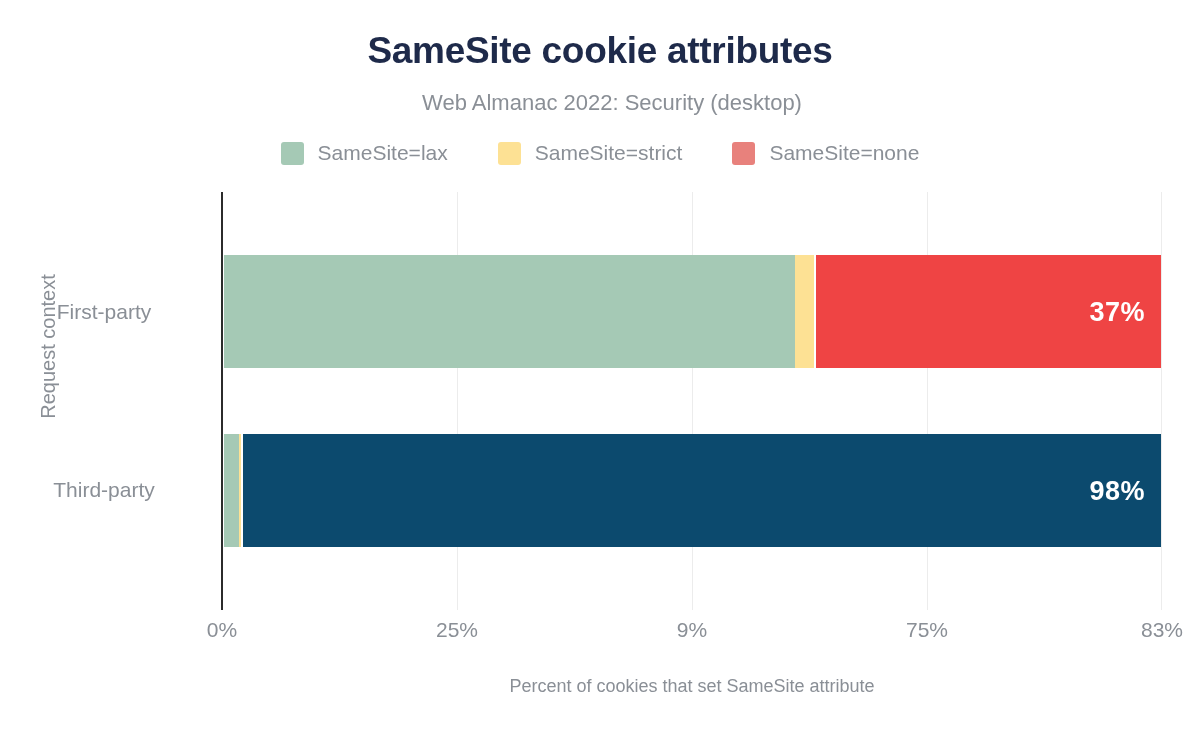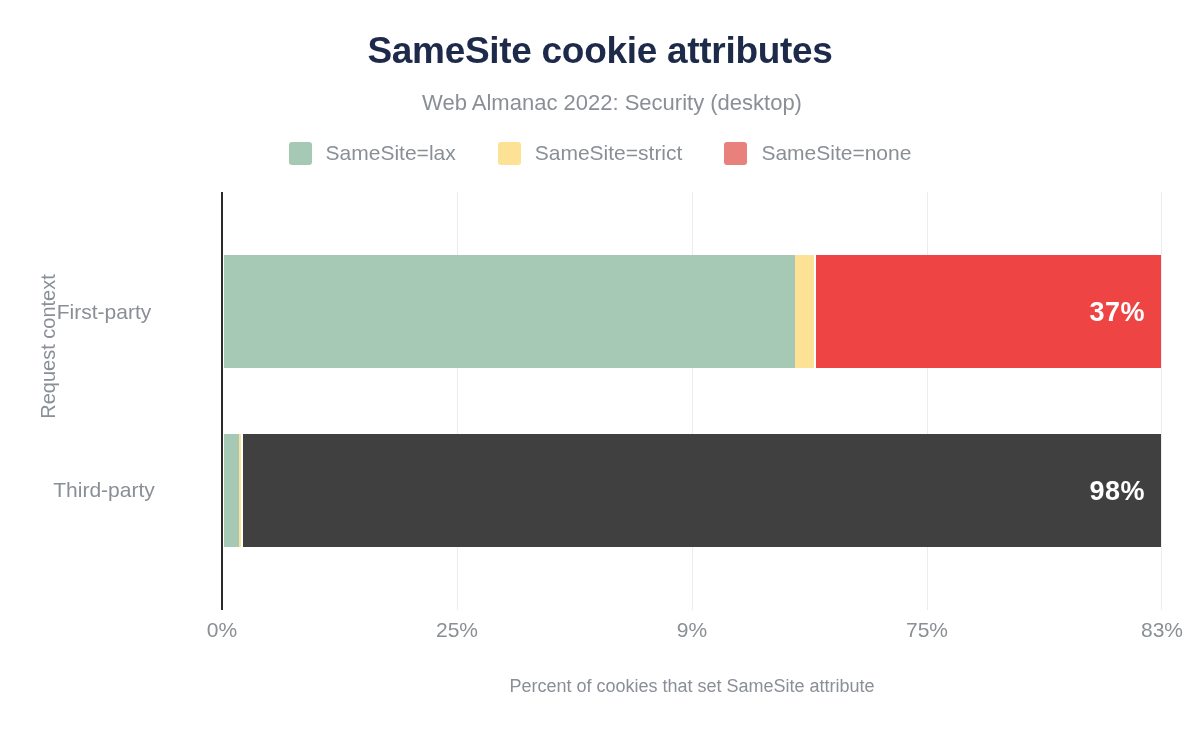--- a/index.html
+++ b/index.html
@@ -44,21 +44,21 @@
   }
 
   
   .legend {
     position: absolute;
     left: 0; top: 141px;
     width: 1200px;
     display: flex;
     justify-content: center;
     align-items: flex-start;
-    gap: 4px;
+    gap: 12px;
   }
   .legend-item {
     display: flex;
     align-items: center;
     margin: 0 19px;
   }
   .legend-swatch {
     width: 23px;
     height: 23px;
     border-radius: 3px;
@@ -195,21 +195,21 @@
       <div class="bar-seg" style="left:2px; width:571px; background:#a5c9b5;"></div>
       <div class="bar-seg" style="left:573px; width:19px; background:#fde194;"></div>
       <div class="bar-seg" style="left:594px; width:345px; background:#ef4444;">
         <span class="bar-value">37%</span>
       </div>
     </div>
 
     <div class="bar-row" style="top:242px">
       <div class="bar-seg" style="left:2px; width:15px; background:#a5c9b5;"></div>
       <div class="bar-seg" style="left:17px; width:2px; background:#fde194;"></div>
-      <div class="bar-seg" style="left:21px; width:918px; background:#404040;">
+      <div class="bar-seg" style="left:21px; width:918px; background:#0c4a6e;">
         <span class="bar-value">98%</span>
       </div>
     </div>
   </div>
 
   <div class="xtick" style="left:222px">0%</div>
   <div class="xtick" style="left:457px">25%</div>
   <div class="xtick" style="left:692px">9%</div>
   <div class="xtick" style="left:927px">75%</div>
   <div class="xtick" style="left:1162px">83%</div>

